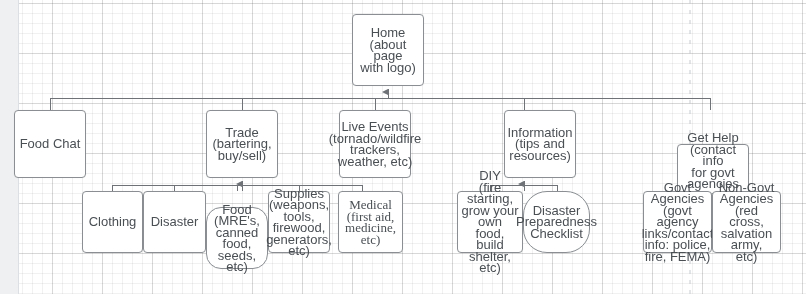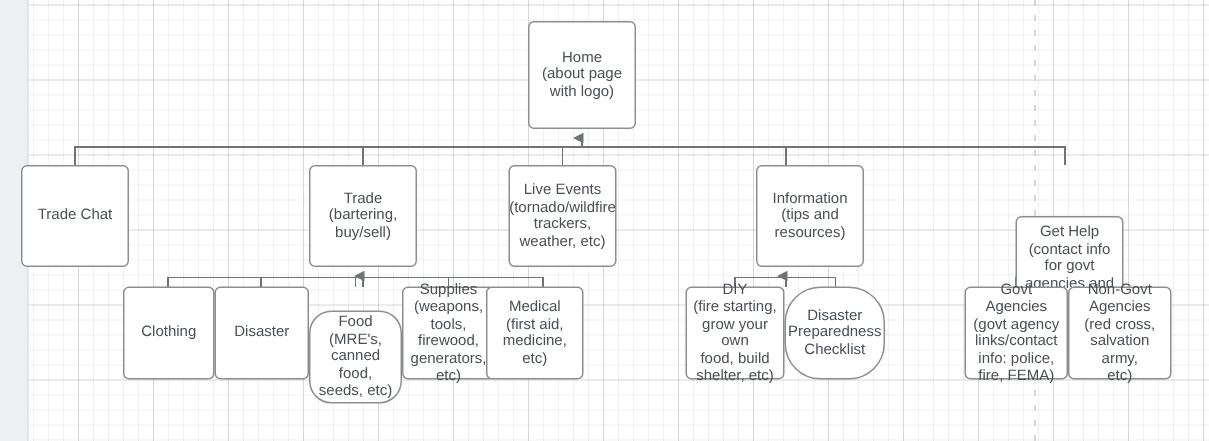--- a/index.html
+++ b/index.html
@@ -22,21 +22,21 @@
   #leftmargin{
     position:absolute;left:0;top:0;width:18px;height:294px;
     background:#eef0f2;border-right:1px solid #dcdfe3;
   }
   svg#wires{position:absolute;left:0;top:0;width:806px;height:294px;}
   .node{
     position:absolute;box-sizing:border-box;
     background:#ffffff;border:1px solid #8b8f93;border-radius:4px;
     display:flex;align-items:center;justify-content:center;
     text-align:center;color:#4a4f54;line-height:11.5px;
-    font-size:10px;padding:2px 3px;
+    font-size:13px;padding:2px 3px;
     box-shadow:0 0 0 0.5px rgba(0,0,0,0.02);
   }
   .node span{display:block;white-space:pre-line;}
 </style>
 </head>
 <body>
 
 <div id="canvas">
 
   <div id="leftmargin"></div>
@@ -77,21 +77,21 @@
     <line x1="690" y1="0" x2="690" y2="294" stroke="#c8cacd" stroke-width="1" stroke-dasharray="4 6"></line>
   </svg>
 
   <div class="node" style="left:352px;top:14px;width:72px;height:72px;">
     <span>Home
 (about page
 with logo)</span>
   </div>
 
   <div class="node" style="left:14px;top:110px;width:72px;height:68px;">
-    <span>Trade Chat</span>
+    <span>Food Chat</span>
   </div>
 
   <div class="node" style="left:206px;top:110px;width:72px;height:68px;">
     <span>Trade
 (bartering,
 buy/sell)</span>
   </div>
 
   <div class="node" style="left:339px;top:110px;width:72px;height:68px;">
     <span>Live Events
@@ -130,21 +130,21 @@
   </div>
 
   <div class="node" style="left:268px;top:191px;width:62px;height:62px;">
     <span>Supplies
 (weapons,
 tools, firewood,
 generators,
 etc)</span>
   </div>
 
-  <div class="node" style="left:324px;top:191px;width:65px;height:62px;">
+  <div class="node" style="left:338px;top:191px;width:65px;height:62px;font-family:Liberation Serif, serif;">
     <span>Medical
 (first aid,
 medicine, etc)</span>
   </div>
 
   <div class="node" style="left:457px;top:191px;width:66px;height:62px;">
     <span>DIY
 (fire starting,
 grow your own
 food, build

